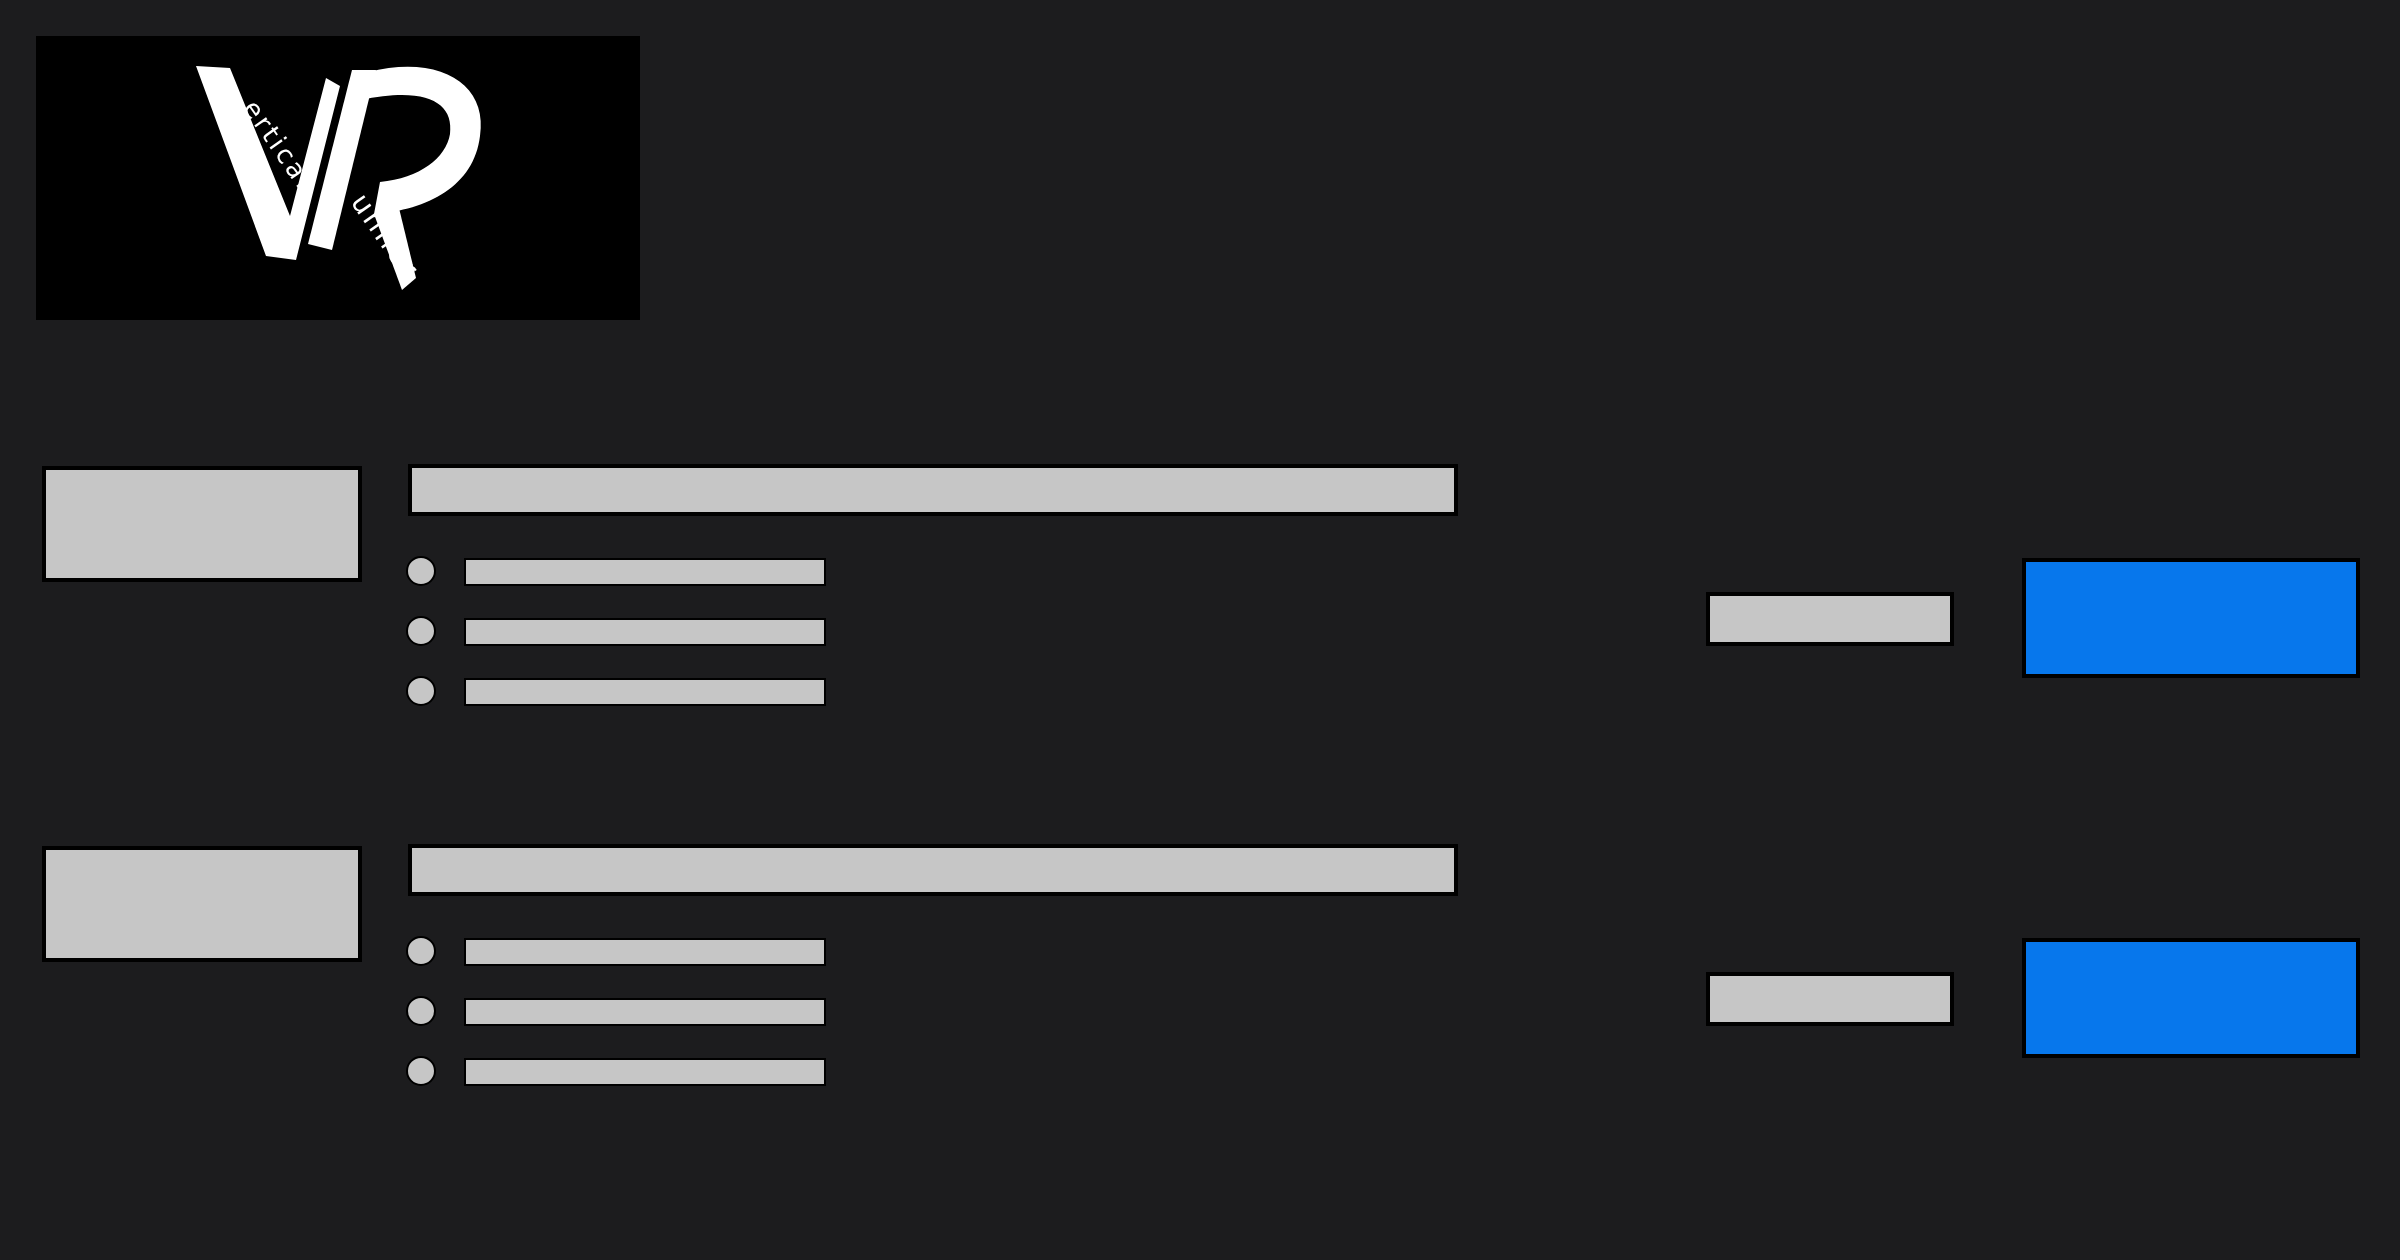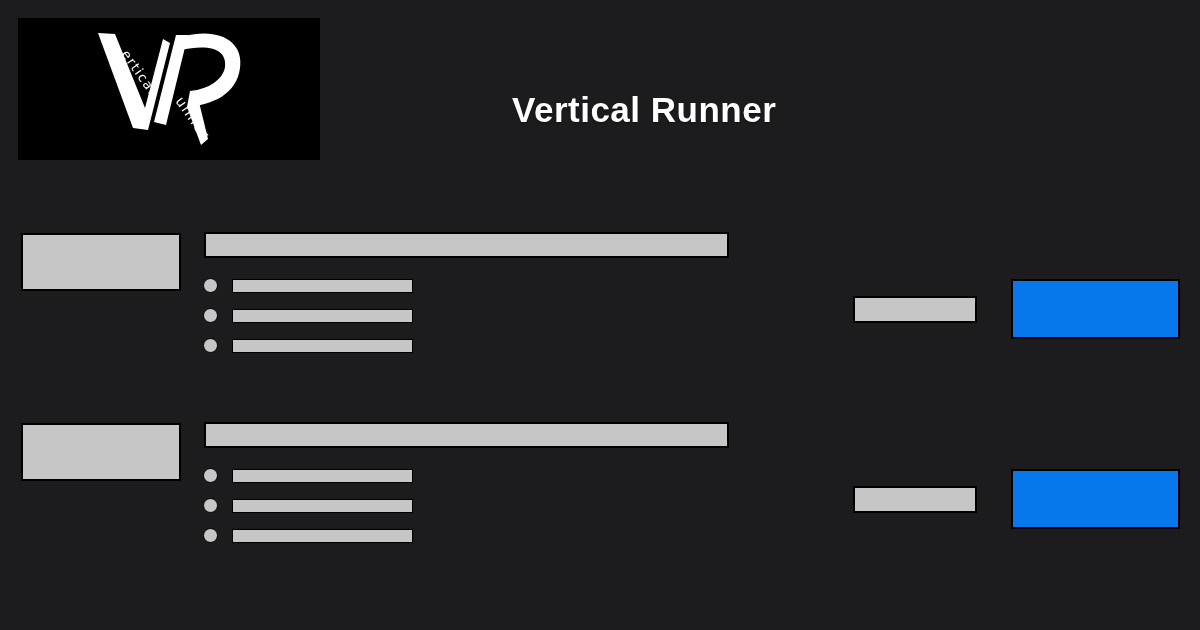--- a/index.html
+++ b/index.html
@@ -106,21 +106,20 @@
         <path class="logo-glyph" d="M166,18 C 202,9 226,24 222,50 C 219,75 196,87 169,89 L172,73
                  C 192,71 205,61 207,49 C 209,33 195,25 162,32 Z"></path>
         <path class="logo-glyph" d="M169,89 L181,84 L190,121 L183,127 Z"></path>
       </g>
 
       <text class="logo-word" transform="translate(103,36) rotate(55)" font-size="13" letter-spacing="1.5">ertical</text>
       <text class="logo-word" transform="translate(157,83) rotate(55)" font-size="14" letter-spacing="1.5">unner</text>
     </svg>
   </div>
 
-  <h1 class="page-title">Vertical Runner</h1>
 
   <section class="card card-1">
     <div class="thumb"></div>
     <div class="title-bar"></div>
     <div class="bullet bullet-a">
       <span class="dot"></span>
       <span class="line"></span>
     </div>
     <div class="bullet bullet-b">
       <span class="dot"></span>

